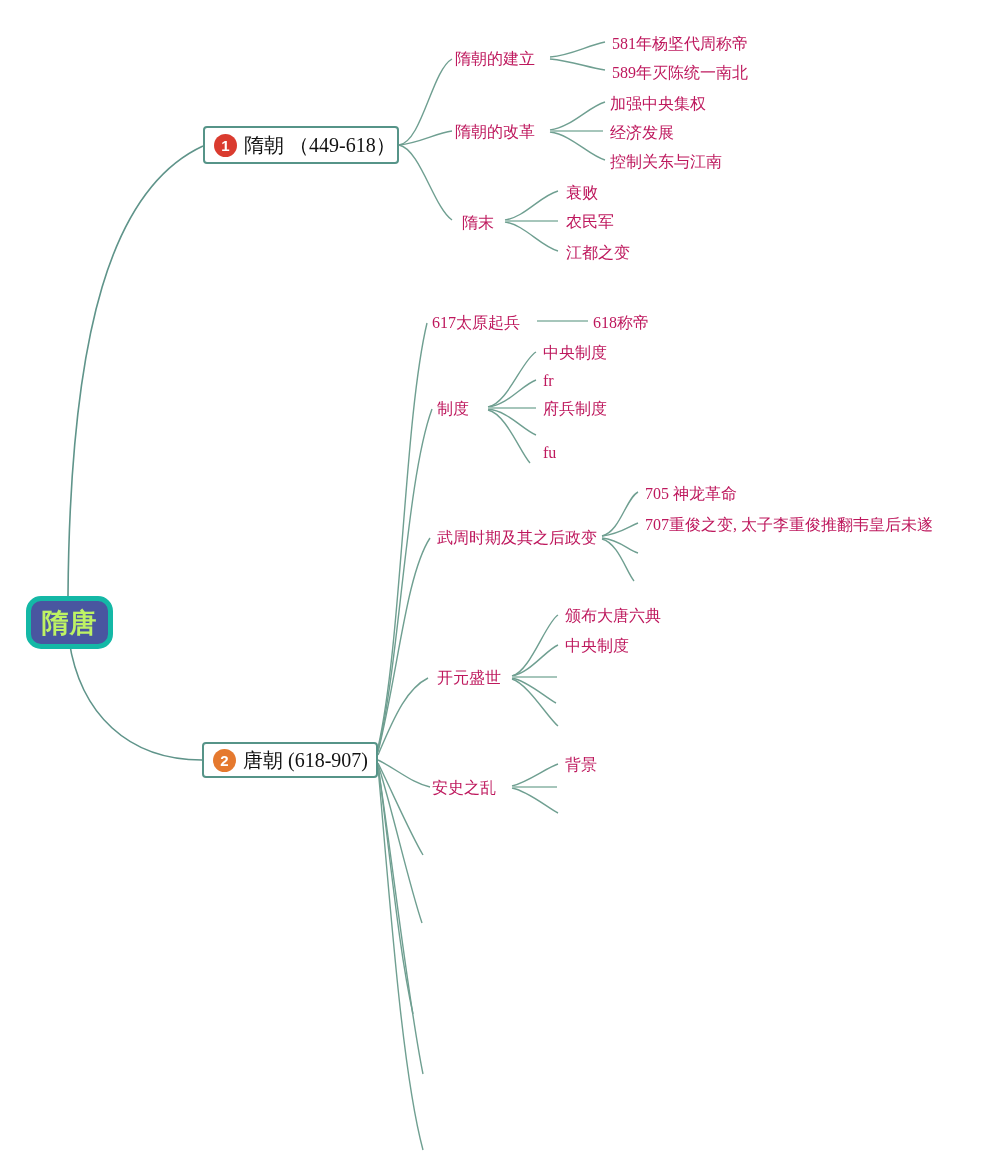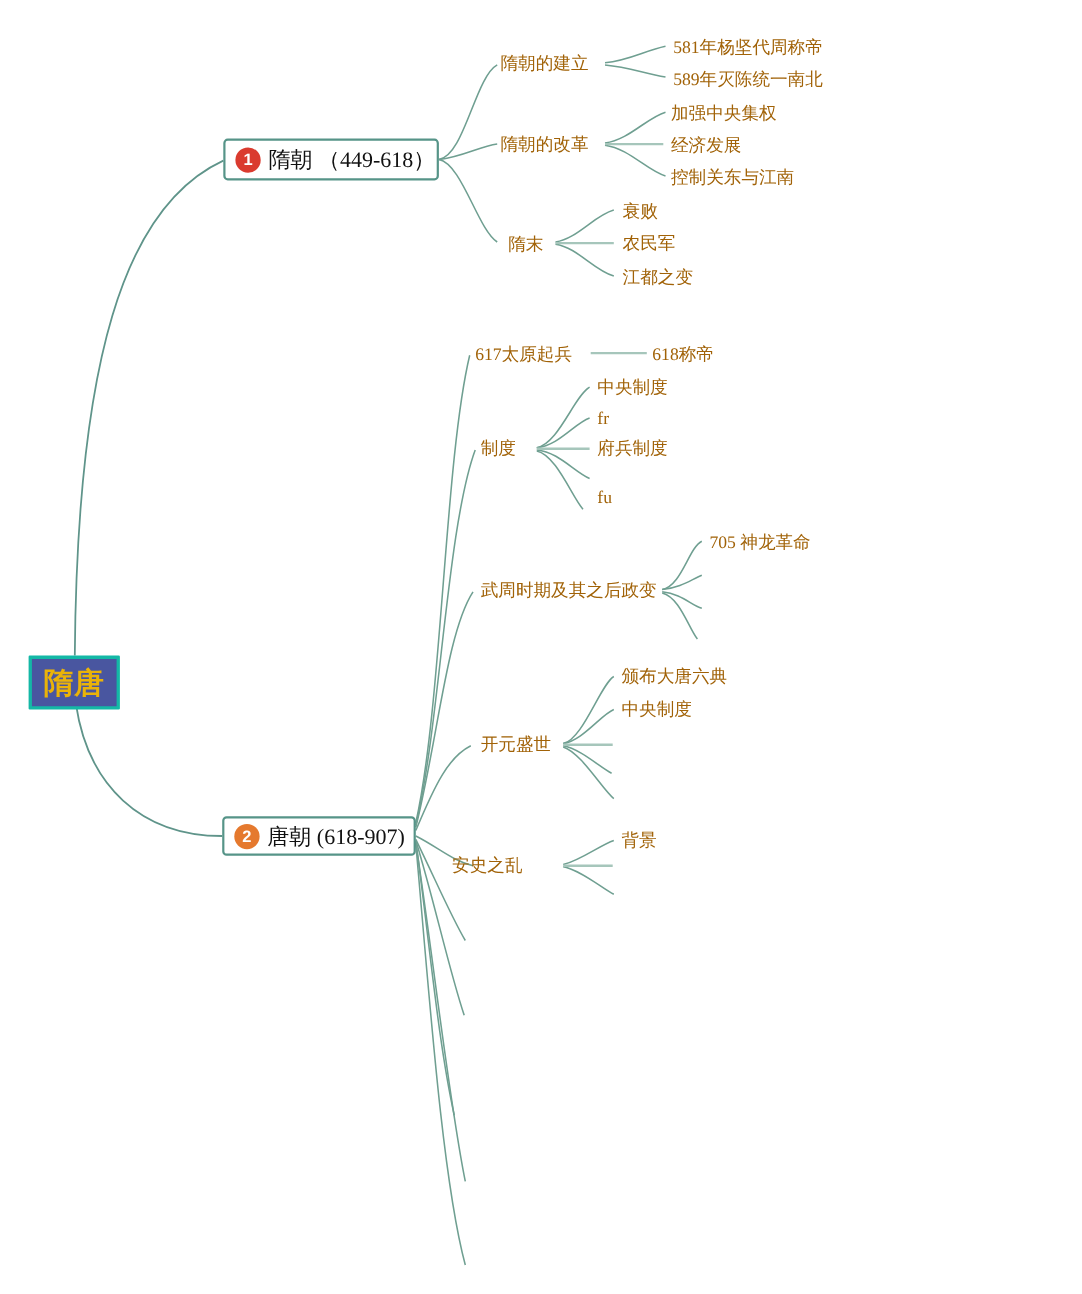--- a/index.html
+++ b/index.html
@@ -1,35 +1,35 @@
 <!DOCTYPE html>
 <html><head>
 <meta charset="utf-8">
 <style>
   html,body{margin:0;padding:0;background:#ffffff;}
   .canvas{position:relative;width:984px;height:1176px;background:#ffffff;overflow:hidden;
           font-family:"Liberation Serif","DejaVu Serif",serif;}
   .lines{position:absolute;left:0;top:0;}
   .root-node{position:absolute;left:26px;top:596px;width:77px;height:43px;
-             background:#4956a0;border:3px solid #14b8a6;border-radius:1px;
+             background:#4956a0;border:5px solid #14b8a6;border-radius:15px;
              display:flex;align-items:center;justify-content:center;
              font-family:"Liberation Sans","DejaVu Sans",sans-serif;
-             font-weight:700;font-size:27px;color:#eab308;letter-spacing:1px;}
+             font-weight:700;font-size:27px;color:#bef264;letter-spacing:1px;}
   .branch-box{position:absolute;background:#ffffff;border:2px solid #569488;border-radius:4px;
               display:flex;align-items:center;gap:7px;padding:0 12px 0 9px;
               font-size:20px;color:#111111;white-space:nowrap;box-sizing:border-box;}
   .branch-sui{left:203px;top:126px;width:196px;height:38px;}
   .branch-tang{left:202px;top:742px;width:176px;height:36px;}
   .badge{width:23px;height:23px;border-radius:50%;flex:0 0 auto;
          display:flex;align-items:center;justify-content:center;
          font-family:"Liberation Sans","DejaVu Sans",sans-serif;
          color:#ffffff;font-size:15px;font-weight:700;}
   .badge-1{background:#da3b2f;}
   .badge-2{background:#e5792e;}
-  .leaf{position:absolute;font-size:16px;line-height:19px;color:#a16207;white-space:nowrap;}
+  .leaf{position:absolute;font-size:16px;line-height:19px;color:#be185d;white-space:nowrap;}
 </style>
 </head>
 <body>
 
 <div class="canvas">
 
   <svg class="lines" width="984" height="1176" viewBox="0 0 984 1176">
 
     <g stroke="#5f948a" stroke-width="1.6" fill="none">
       <path d="M 203,146 C 112,188 70,330 68,596"></path>
@@ -113,19 +113,20 @@
 
   <div class="leaf" style="left:432px;top:313px">617太原起兵</div>
   <div class="leaf" style="left:593px;top:313px">618称帝</div>
   <div class="leaf" style="left:437px;top:399px">制度</div>
   <div class="leaf" style="left:543px;top:343px">中央制度</div>
   <div class="leaf" style="left:543px;top:371px">fr</div>
   <div class="leaf" style="left:543px;top:399px">府兵制度</div>
   <div class="leaf" style="left:543px;top:443px">fu</div>
   <div class="leaf" style="left:437px;top:528px">武周时期及其之后政变</div>
   <div class="leaf" style="left:645px;top:484px">705 神龙革命</div>
+  <div class="leaf" style="left:645px;top:515px">707重俊之变, 太子李重俊推翻韦皇后未遂</div>
   <div class="leaf" style="left:437px;top:668px">开元盛世</div>
   <div class="leaf" style="left:565px;top:606px">颁布大唐六典</div>
   <div class="leaf" style="left:565px;top:636px">中央制度</div>
-  <div class="leaf" style="left:411px;top:778px">安史之乱</div>
+  <div class="leaf" style="left:432px;top:778px">安史之乱</div>
   <div class="leaf" style="left:565px;top:755px">背景</div>
 
 </div>
 
 </body></html>

